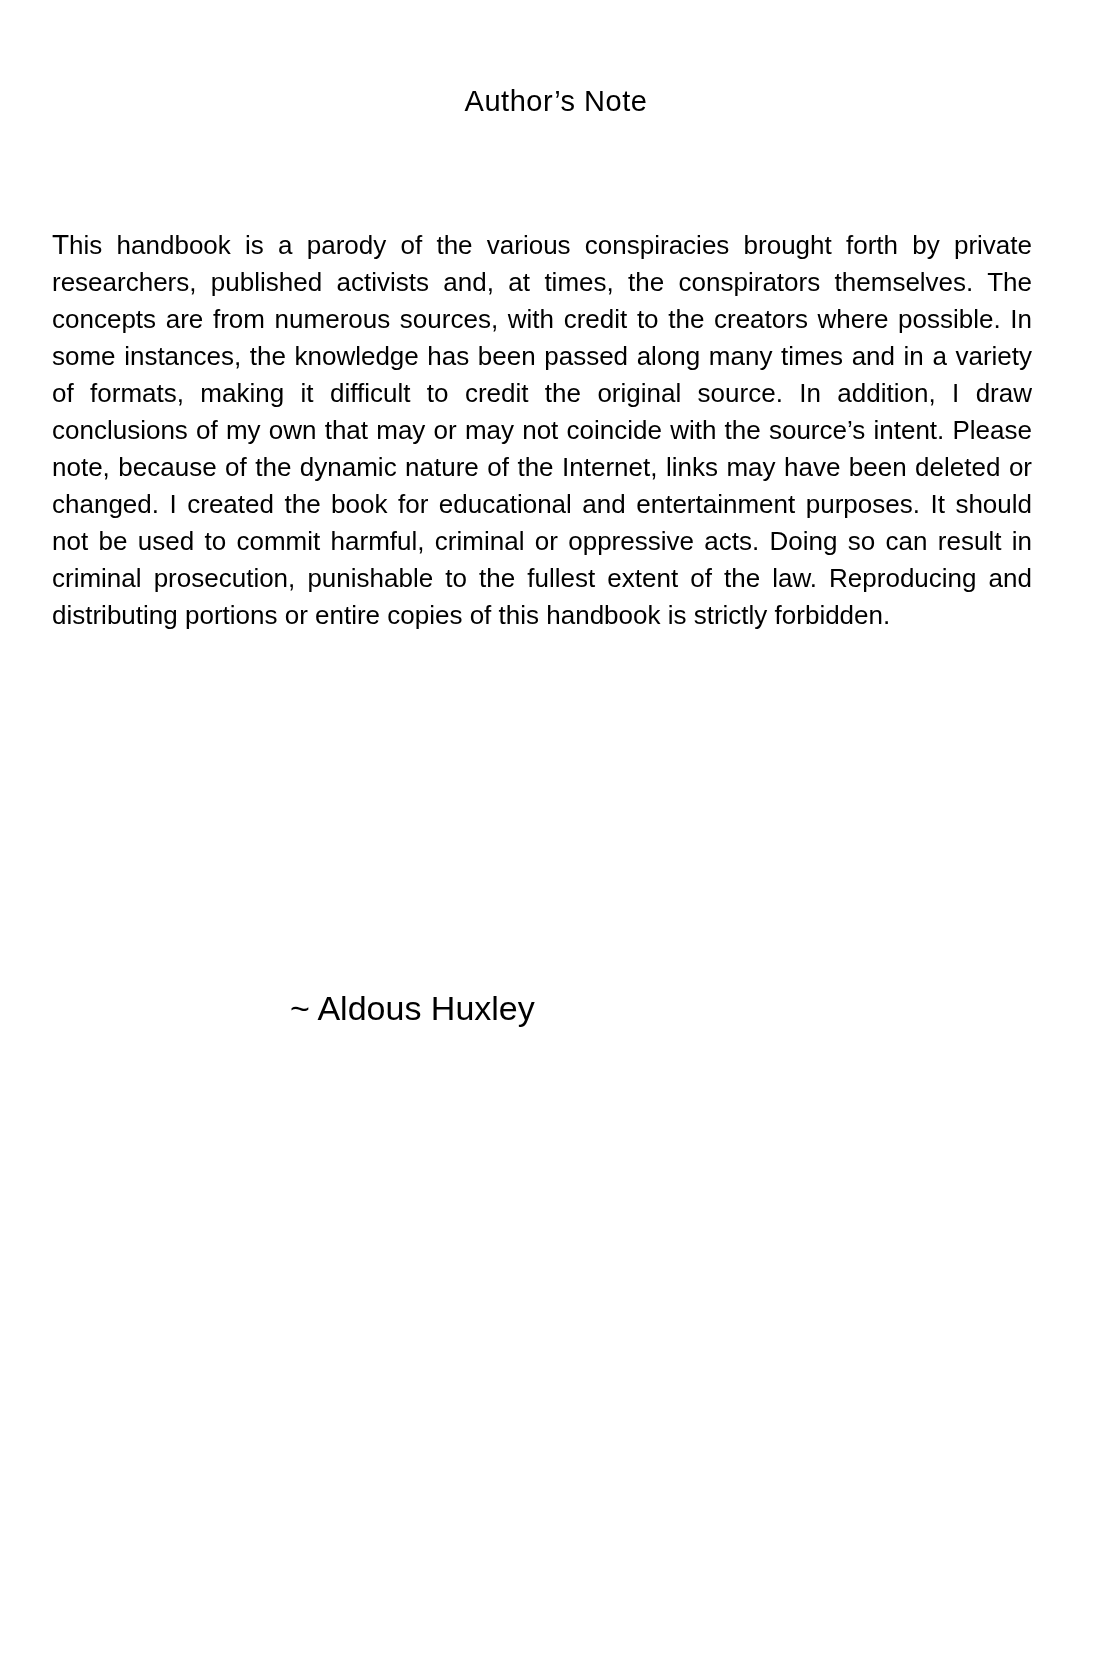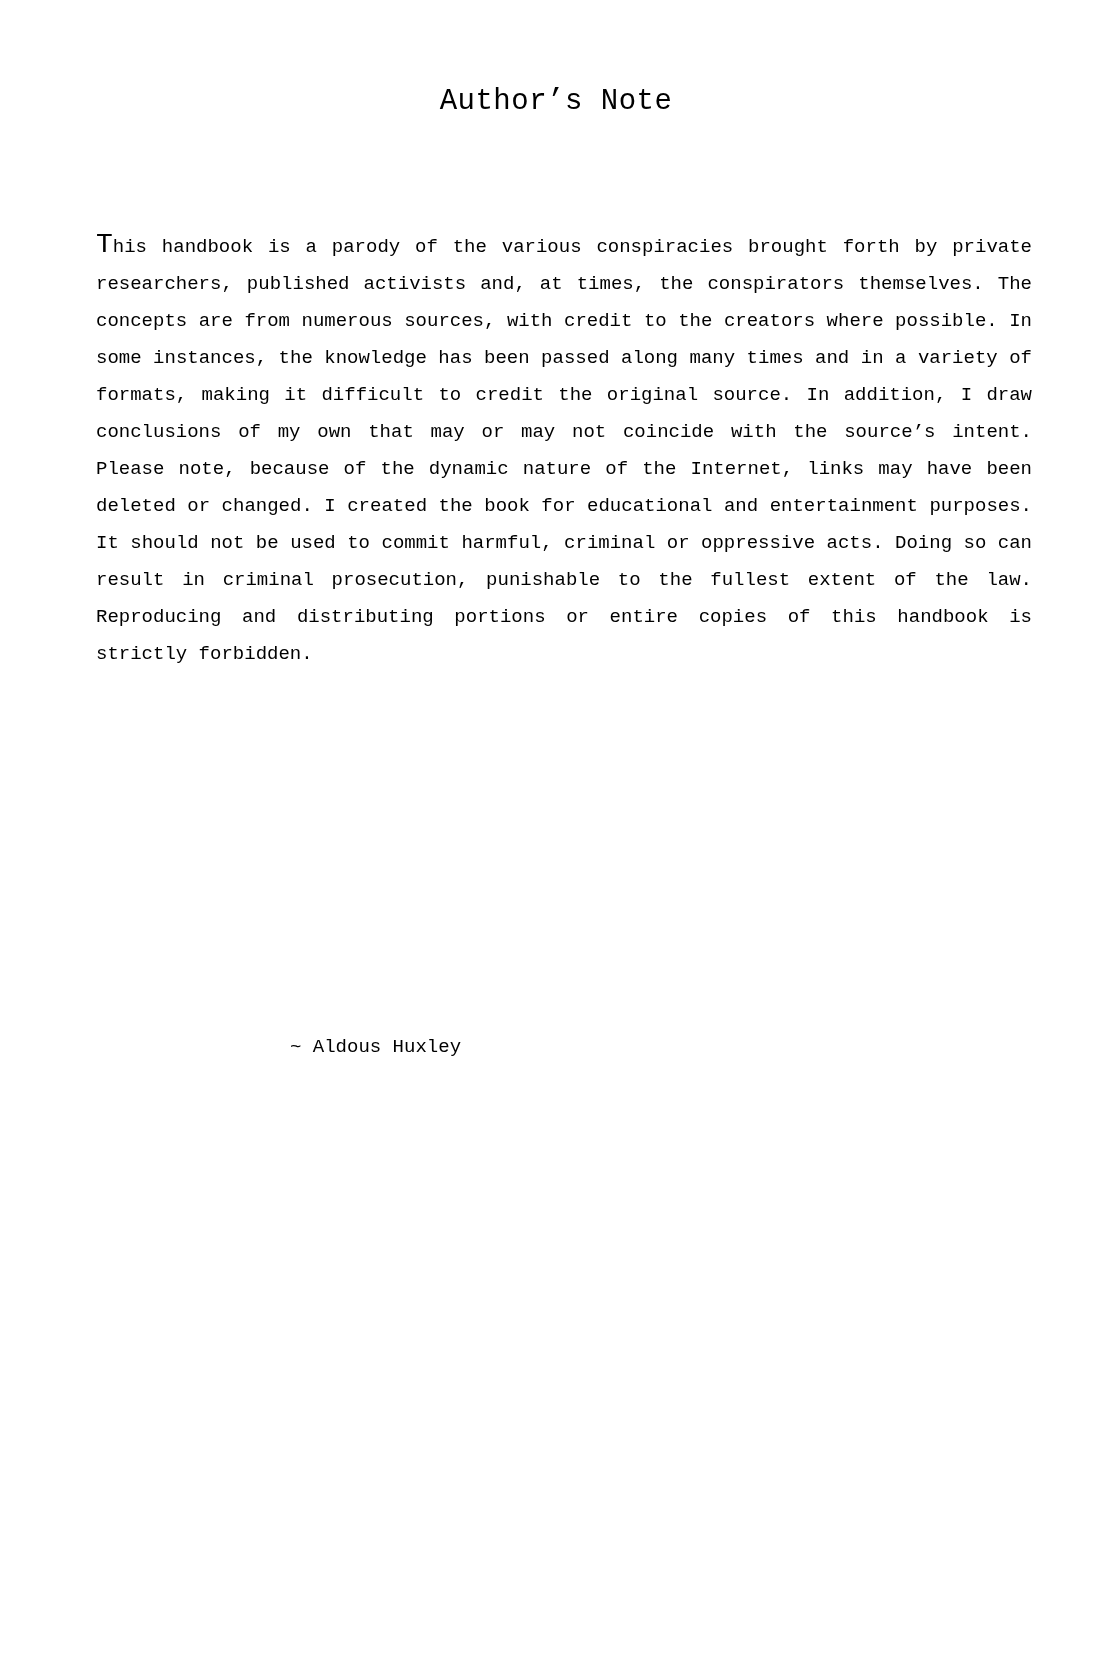--- a/index.html
+++ b/index.html
@@ -6,34 +6,34 @@
     margin: 0;
     padding: 0;
     background: #ffffff;
   }
   .page {
     position: relative;
     width: 1112px;
     height: 1667px;
     background: #ffffff;
     color: #000000;
-    font-family: Liberation Mono, monospace;
+    font-family: Liberation Sans, sans-serif;
     overflow: hidden;
   }
   .title {
     margin: 0;
     padding-top: 85px;
     text-align: center;
     font-size: 29px;
     font-weight: normal;
     letter-spacing: 0.5px;
   }
   .body-text {
-    margin: 108px 80px 0 96px;
-    font-size: 19px;
+    margin: 108px 80px 0 52px;
+    font-size: 26px;
     line-height: 37px;
     text-align: justify;
     text-align-last: left;
   }
   .body-text::first-letter {
     font-size: 28px;
   }
   .quote-block {
     margin: 356px 177px 0 200px;
     font-size: 26px;
@@ -45,21 +45,21 @@
   }
   .quote-italic {
     font-style: italic;
   }
   .quote-roman {
     font-style: normal;
   }
   .attribution {
     padding-left: 90px;
     font-style: normal;
-    font-size: 19px;
+    font-size: 34px;
     line-height: 37px;
   }
 </style>
 </head>
 <body>
 
 <div class="page">
 
   <h1 class="title">Author’s Note</h1>
 

